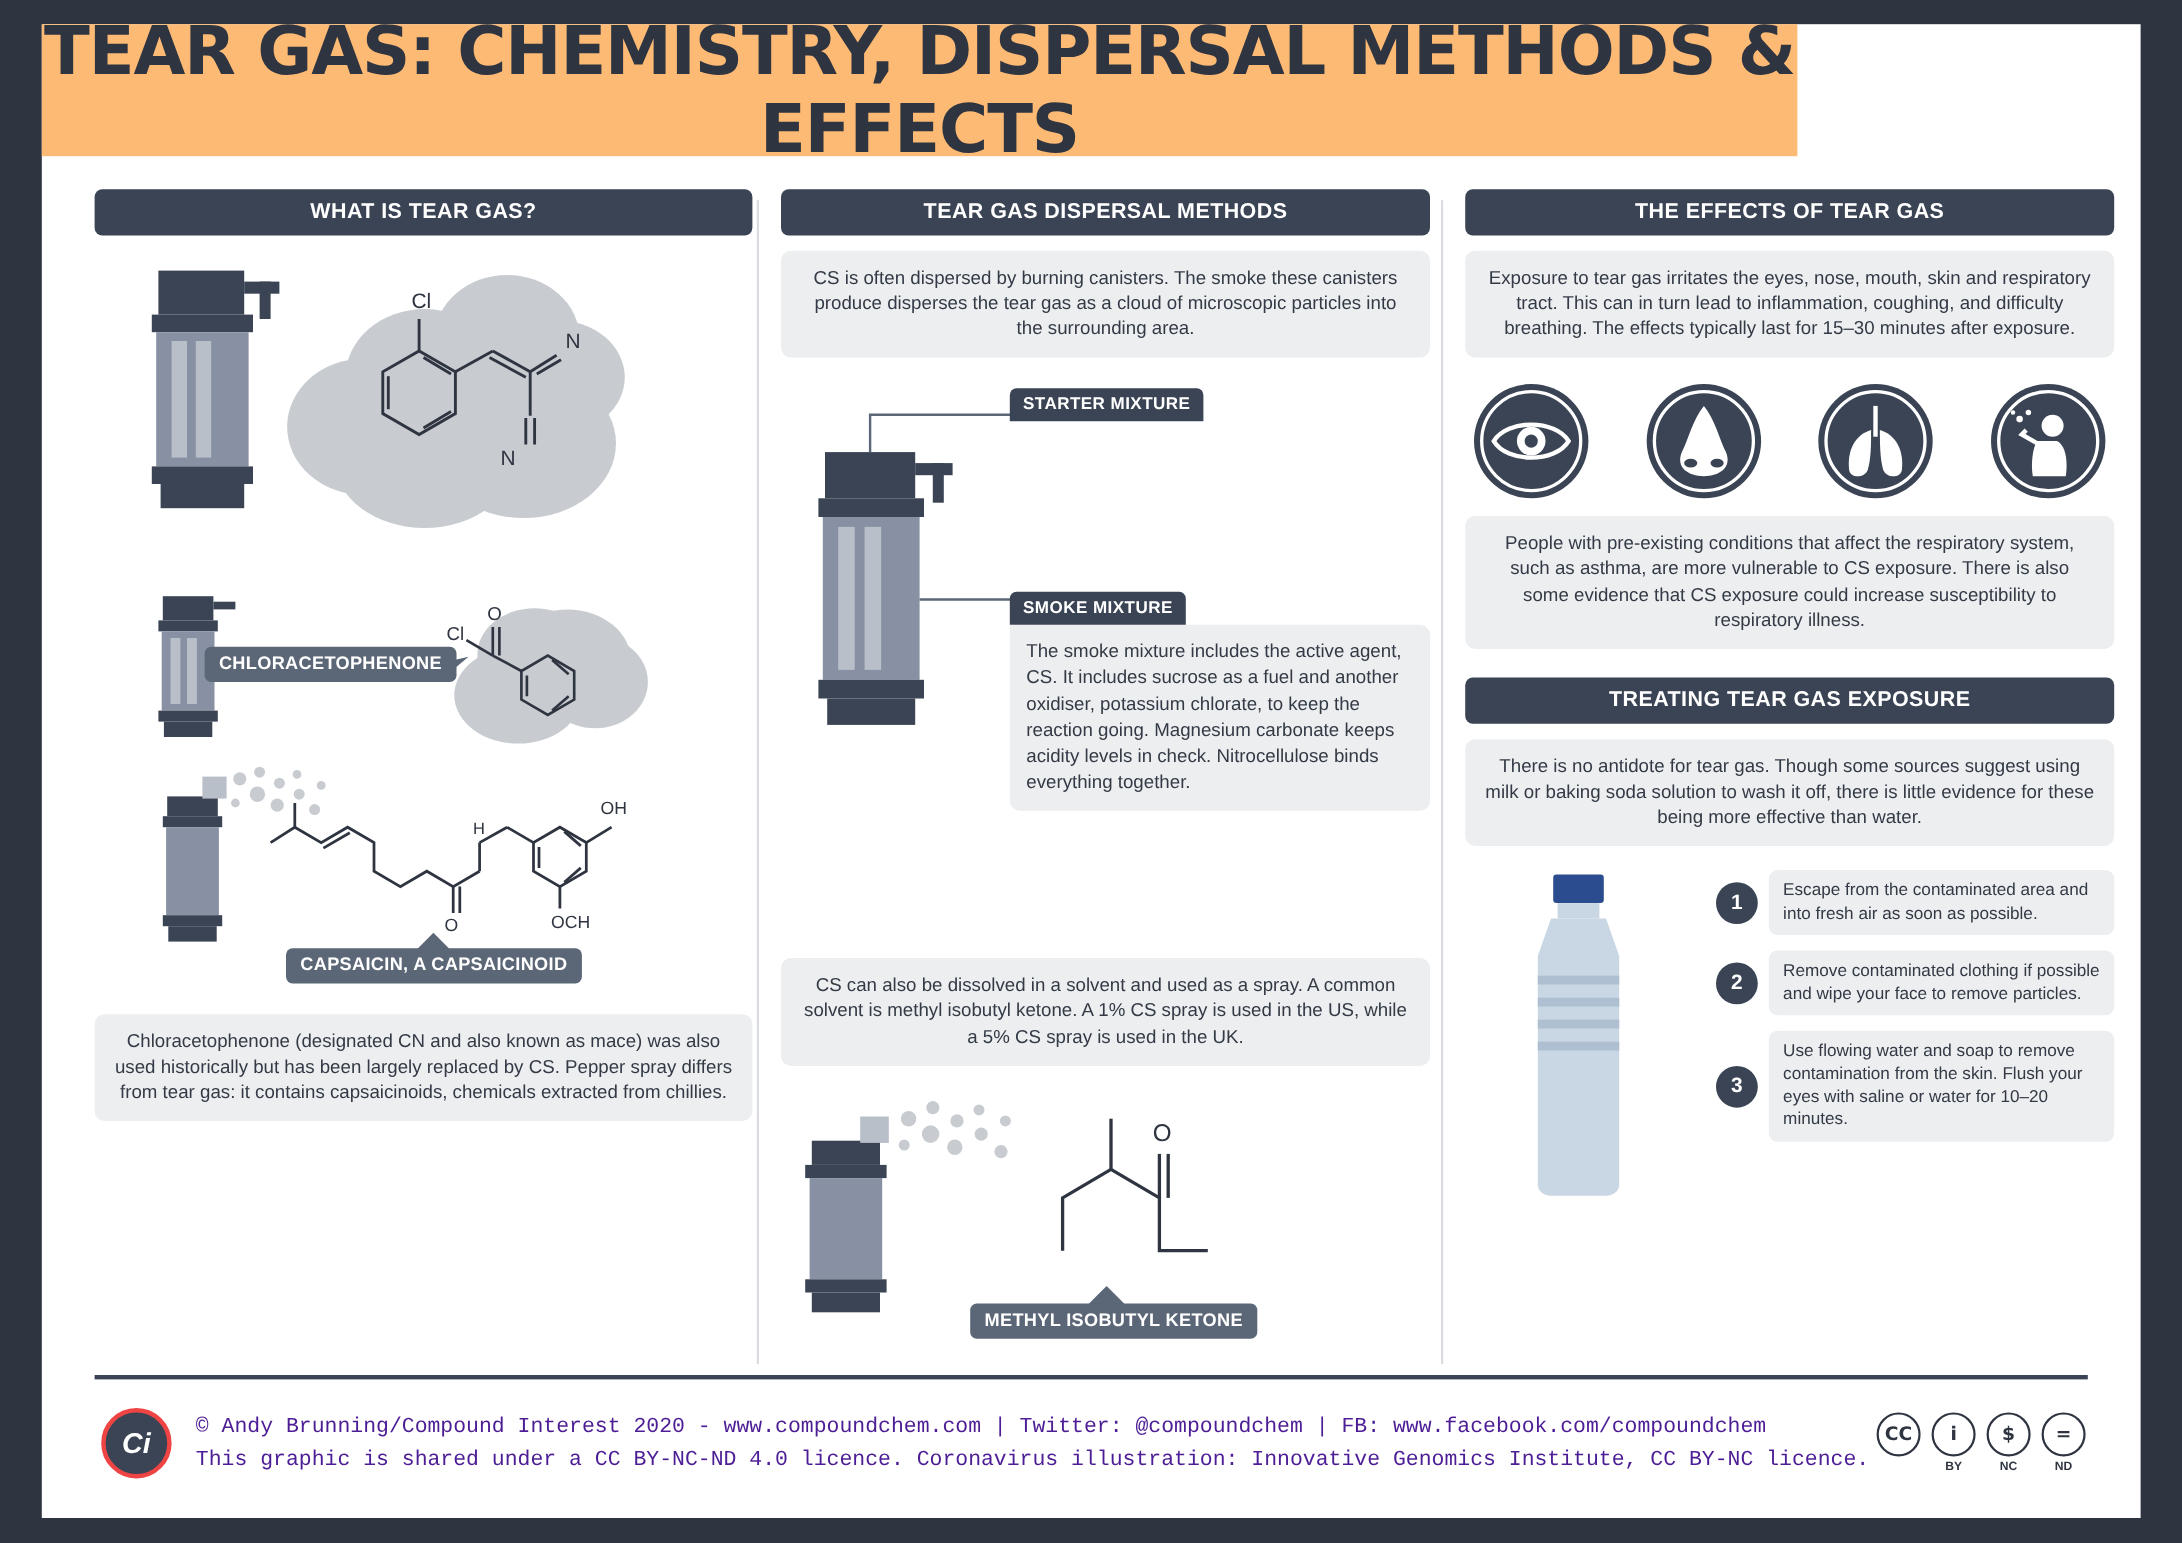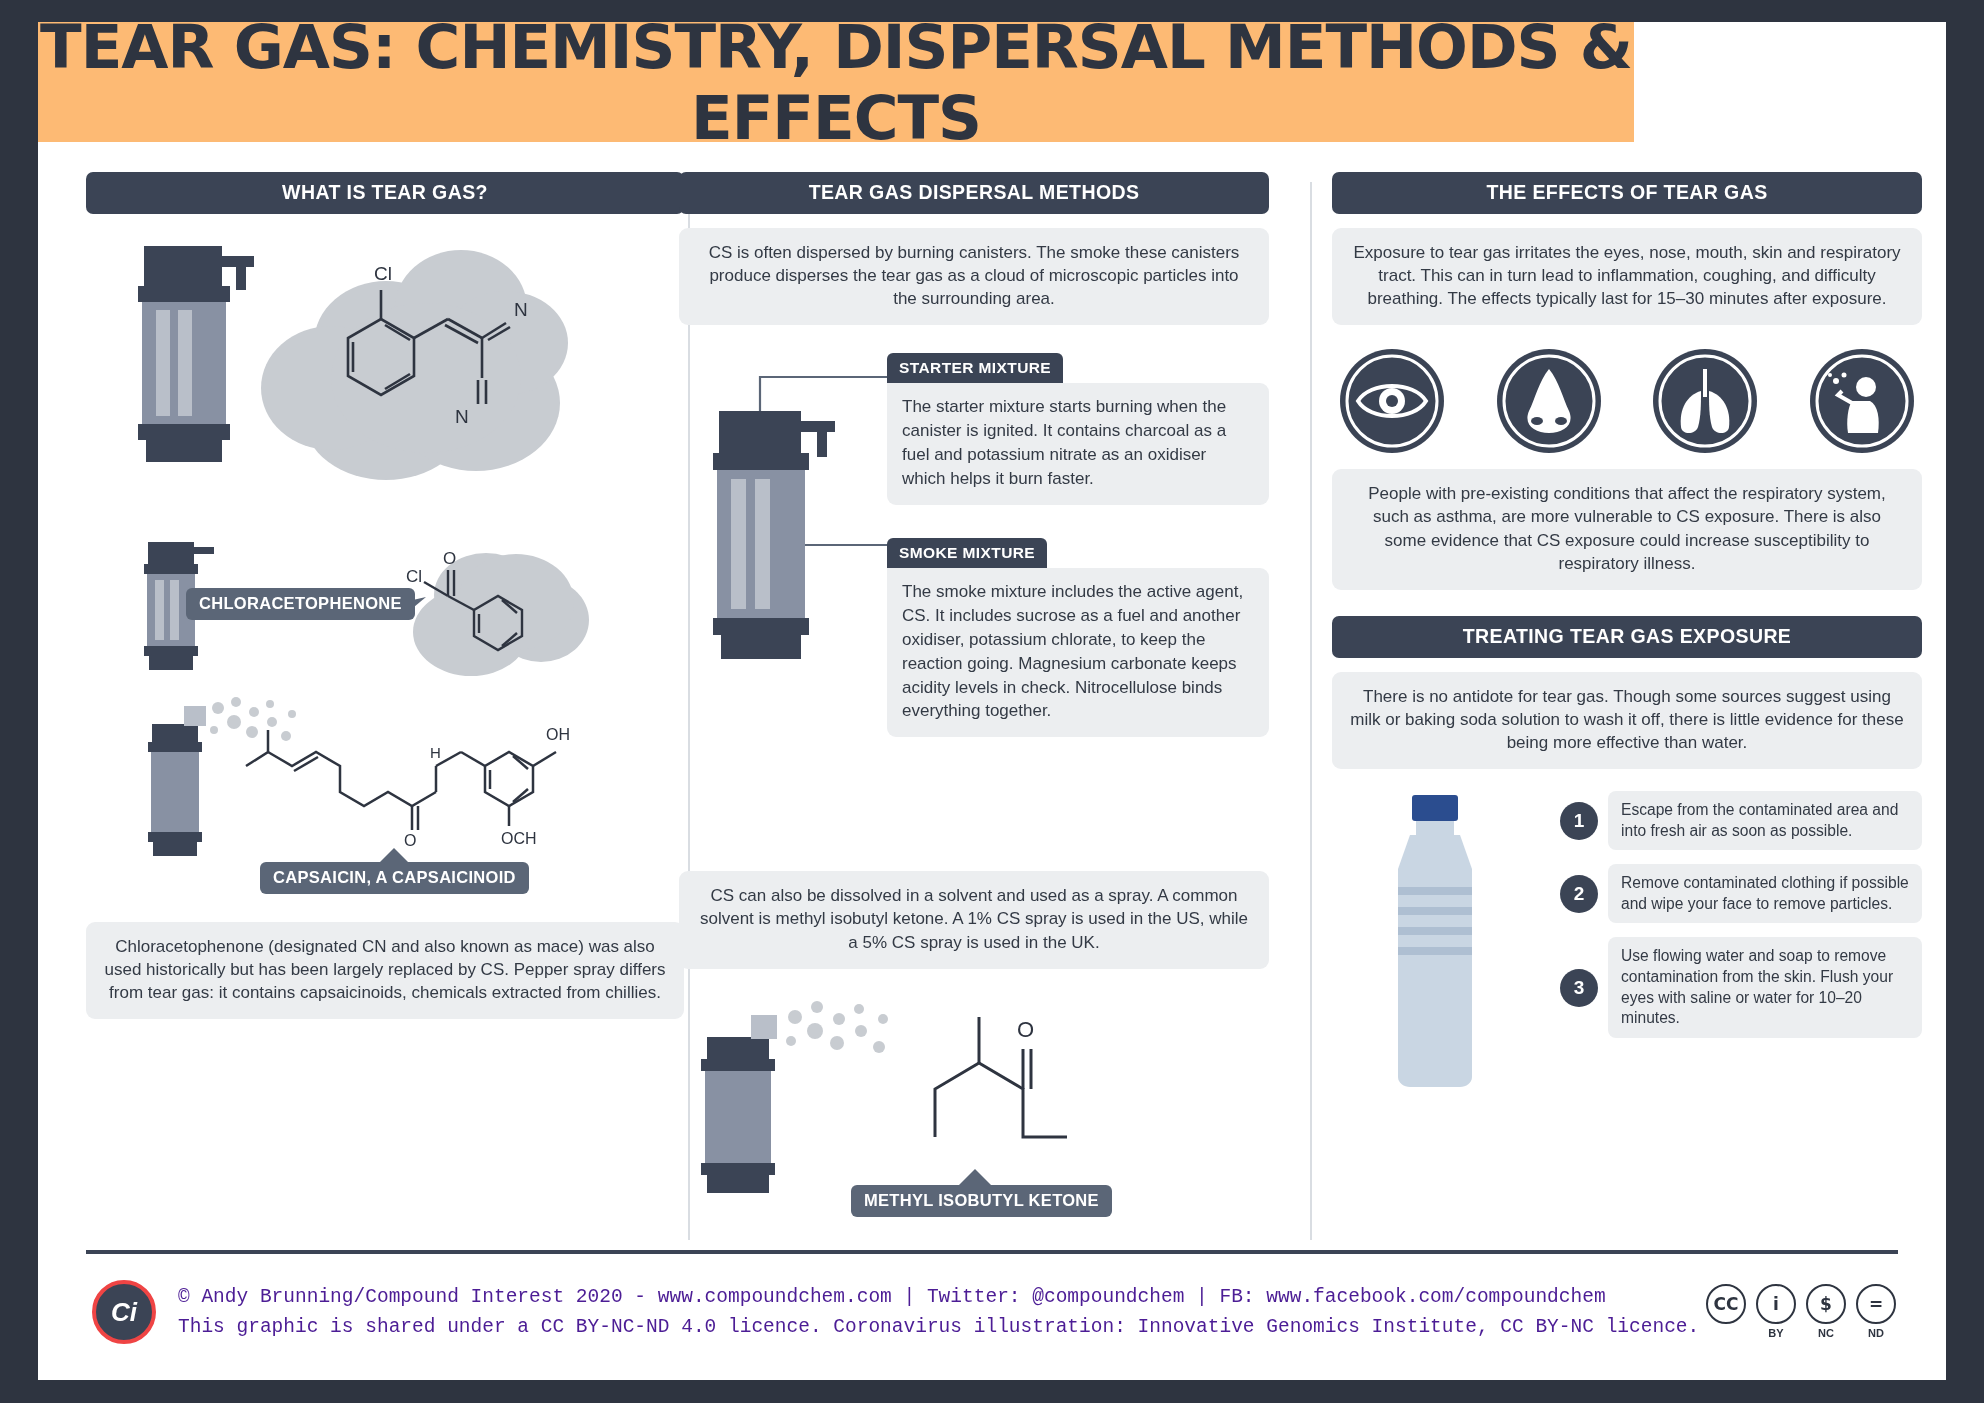--- a/index.html
+++ b/index.html
@@ -28,21 +28,21 @@
     font-size:61px;
     font-weight:bold;
     letter-spacing:-1px;
     color:#2e3440;
     text-align:center;
     font-family:"DejaVu Sans", sans-serif;
   }
   
   .col { position:absolute; top:150px; }
   .col1 { left:48px; width:598px; }
-  .col2 { left:641px; width:590px; }
+  .col2 { left:672px; width:590px; }
   .col3 { left:1294px; width:590px; }
   .vrule {
     position:absolute; top:160px; width:2px; height:1058px; background:#d9dde2;
   }
   .vrule.v1 { left:650px; }
   .vrule.v2 { left:1272px; }
 
   .hdr {
     background:#3b4455; color:#ffffff;
     border-radius:7px;
@@ -314,21 +314,20 @@
           <rect x="24" y="253" width="96" height="17" fill="#3b4455"></rect>
           <rect x="32" y="270" width="80" height="24" fill="#3b4455"></rect>
         </g>
 
         <polyline points="71,46 71,12 200,12" fill="none" stroke="#5b6677" stroke-width="2.2"></polyline>
         <polyline points="116,180 200,180" fill="none" stroke="#5b6677" stroke-width="2.2"></polyline>
       </svg>
 
       <div style="position:absolute; left:208px; top:0; width:382px;">
         <div class="callout-label">STARTER MIXTURE</div>
-        <div class="callout-body">The starter mixture starts burning when the canister is ignited. It contains charcoal as a fuel and potassium nitrate as an oxidiser which helps it burn faster.</div>
       </div>
 
       <div style="position:absolute; left:208px; top:185px; width:382px;">
         <div class="callout-label">SMOKE MIXTURE</div>
         <div class="callout-body">The smoke mixture includes the active agent, CS. It includes sucrose as a fuel and another oxidiser, potassium chlorate, to keep the reaction going. Magnesium carbonate keeps acidity levels in check. Nitrocellulose binds everything together.</div>
       </div>
     </div>
 
     <div class="panel" style="margin-top:-2px;">CS can also be dissolved in a solvent and used as a spray. A common solvent is methyl isobutyl ketone. A 1% CS spray is used in the US, while a 5% CS spray is used in the UK.</div>
 

